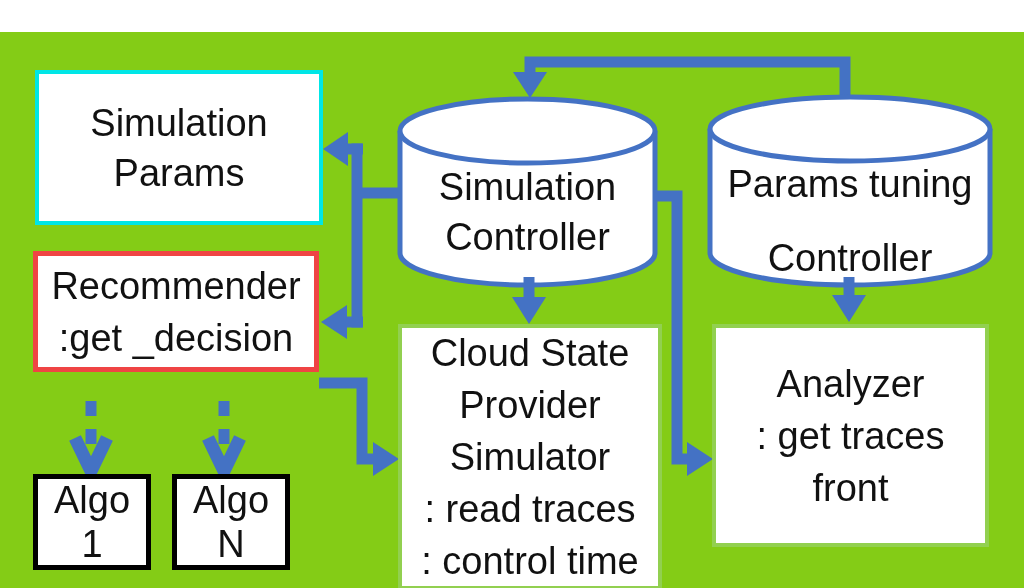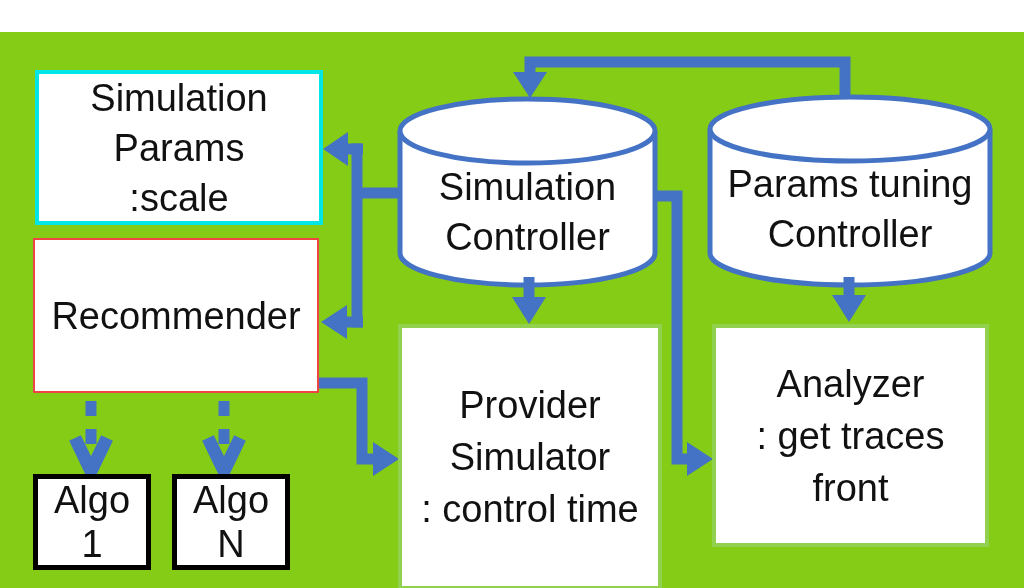--- a/index.html
+++ b/index.html
@@ -26,27 +26,27 @@
   }
   .cyl-label{
     position:absolute;
     display:flex;flex-direction:column;
     align-items:center;justify-content:flex-start;
     text-align:center;
     font-size:38px;line-height:50px;
     white-space:nowrap;
   }
   .node.scaler{left:35px;top:38px;width:288px;height:155px;border:4px solid #00e6e6;line-height:50px;}
-  .node.recommender{left:33px;top:206px;width:286px;height:155px;border:2px solid #ef4444;line-height:52px;}
+  .node.recommender{left:33px;top:219px;width:286px;height:121px;border:5px solid #ef4444;line-height:52px;}
   .node.algo1{left:33px;top:442px;width:118px;height:96px;border:5px solid #000;line-height:44px;}
   .node.algon{left:172px;top:442px;width:118px;height:96px;border:5px solid #000;line-height:44px;}
   .node.cloud{left:398px;top:292px;width:264px;height:266px;border:4px solid #92d050;line-height:52px;}
   .node.analyzer{left:712px;top:292px;width:277px;height:223px;border:4px solid #92d050;line-height:52px;}
   .cyl-label.simctrl{left:400px;top:130px;width:255px;}
-  .cyl-label.paramsctrl{left:710px;top:127px;width:280px;}
+  .cyl-label.paramsctrl{left:710px;top:127px;width:280px;gap:24px;}
 </style>
 </head>
 <body>
 
 <div id="canvas">
 
   <svg id="wires" viewBox="0 0 1024 588">
 
     <g stroke="#4472c4" stroke-width="11" fill="none" stroke-linejoin="miter" stroke-linecap="butt">
       <path d="M 845 70 L 845 30 L 530 30 L 530 42"></path>
@@ -95,25 +95,25 @@
 
     <g stroke="#4472c4" fill="none">
       <path d="M 224 369 L 224 421" stroke-width="11" stroke-dasharray="15 13"></path>
       <path d="M 208 406 L 224 439 L 240 406" stroke-width="13"></path>
     </g>
   </svg>
 
   <div class="node scaler">
     <div>Simulation</div>
     <div>Params</div>
-    <div>:scale</div>
   </div>
 
   <div class="node recommender">
     <div>Recommender</div>
+    <div>:get _decision</div>
   </div>
 
   <div class="node algo1">
     <div>Algo</div>
     <div>1</div>
   </div>
 
   <div class="node algon">
     <div>Algo</div>
     <div>N</div>
@@ -123,22 +123,24 @@
     <div>Simulation</div>
     <div>Controller</div>
   </div>
 
   <div class="cyl-label paramsctrl">
     <div>Params tuning</div>
     <div>Controller</div>
   </div>
 
   <div class="node cloud">
+    <div>Cloud State</div>
     <div>Provider</div>
     <div>Simulator</div>
+    <div>: read traces</div>
     <div>: control time</div>
   </div>
 
   <div class="node analyzer">
     <div>Analyzer</div>
     <div>: get traces</div>
     <div>front</div>
   </div>
 
 </div>

